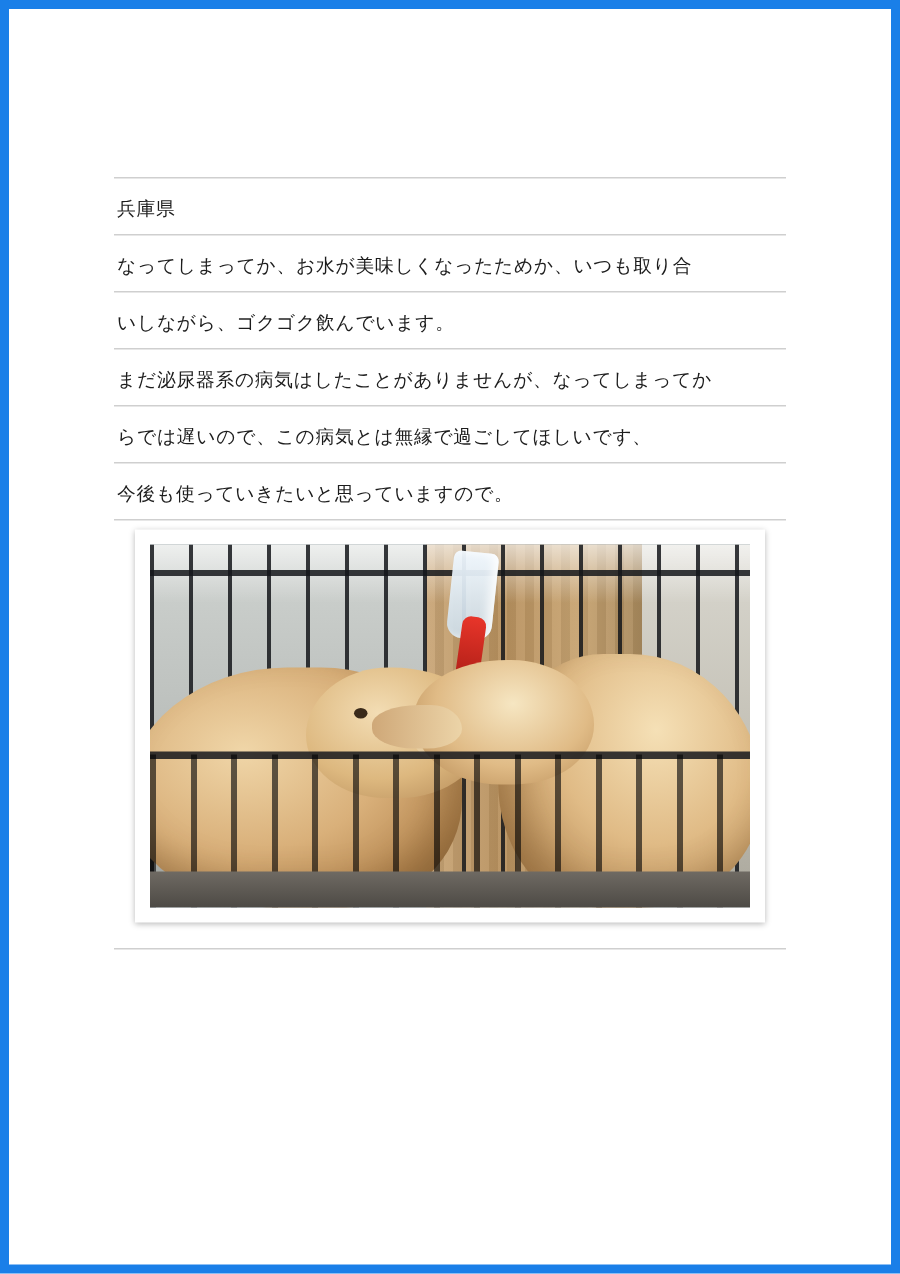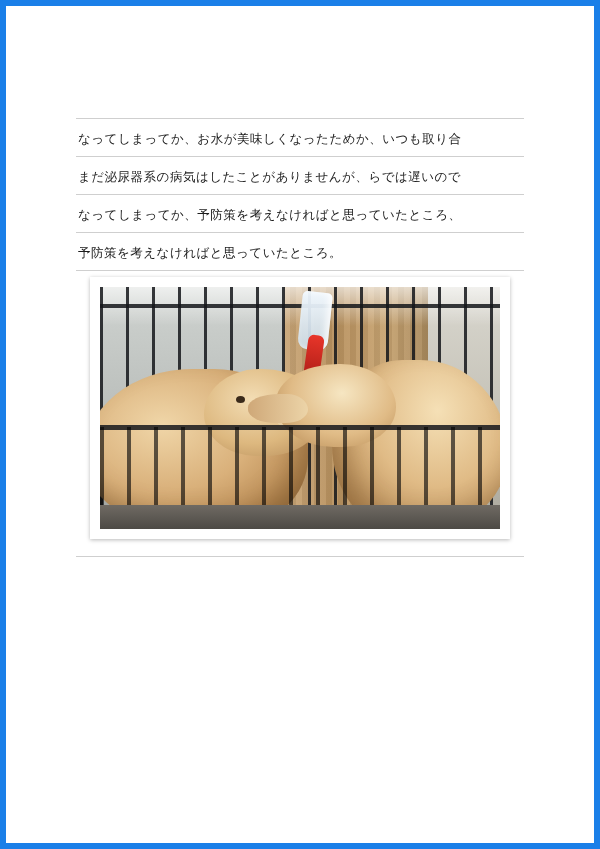--- a/index.html
+++ b/index.html
@@ -174,30 +174,36 @@
     position:absolute;left:0;top:57%;width:100%;height:5px;background:rgba(22,24,28,0.85);
   }
 </style>
 </head>
 <body>
 
 <div class="page">
   <div class="content">
 
     <div class="ruled-line">
+      <div class="txt">兵庫県</div>
+    </div>
+    <div class="ruled-line">
       <div class="txt">なってしまってか、お水が美味しくなったためか、いつも取り合</div>
     </div>
     <div class="ruled-line">
-      <div class="txt">まだ泌尿器系の病気はしたことがありませんが、らでは遅いので</div>
-    </div>
-    <div class="ruled-line">
-      <div class="txt">なってしまってか、予防策を考えなければと思っていたところ、</div>
-    </div>
-    <div class="ruled-line">
-      <div class="txt">予防策を考えなければと思っていたところ。</div>
+      <div class="txt">いしながら、ゴクゴク飲んでいます。</div>
+    </div>
+    <div class="ruled-line">
+      <div class="txt">まだ泌尿器系の病気はしたことがありませんが、なってしまってか</div>
+    </div>
+    <div class="ruled-line">
+      <div class="txt">らでは遅いので、この病気とは無縁で過ごしてほしいです、</div>
+    </div>
+    <div class="ruled-line">
+      <div class="txt">今後も使っていきたいと思っていますので。</div>
     </div>
 
     <div class="photo-block">
       <div class="photo-frame">
         <div class="photo">
           <div class="scene">
             <div class="wall-left"></div>
             <div class="door-panel"></div>
             <div class="wall-right"></div>
             <div class="bright-top"></div>

